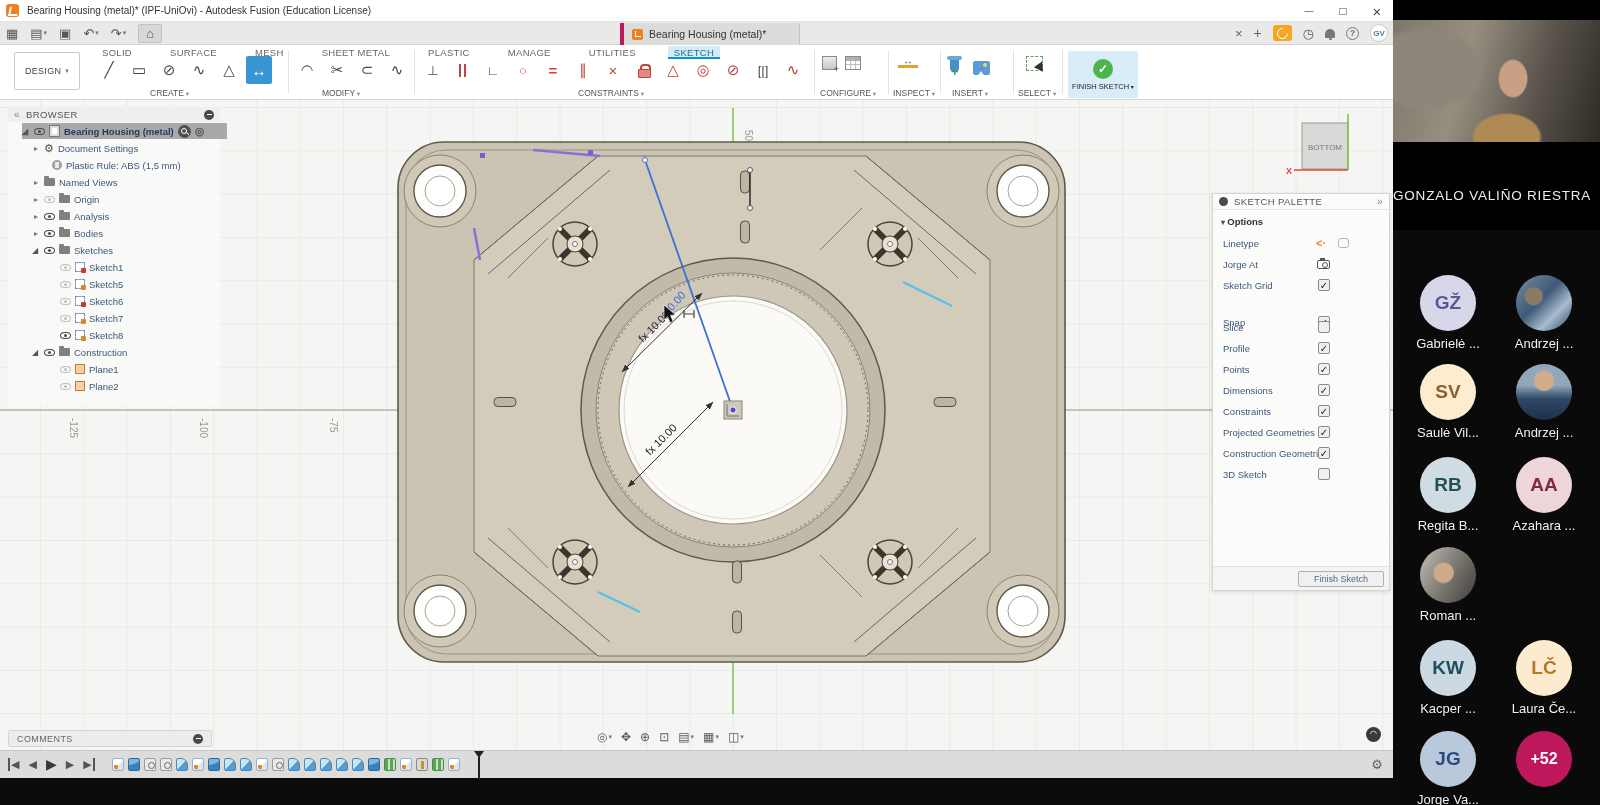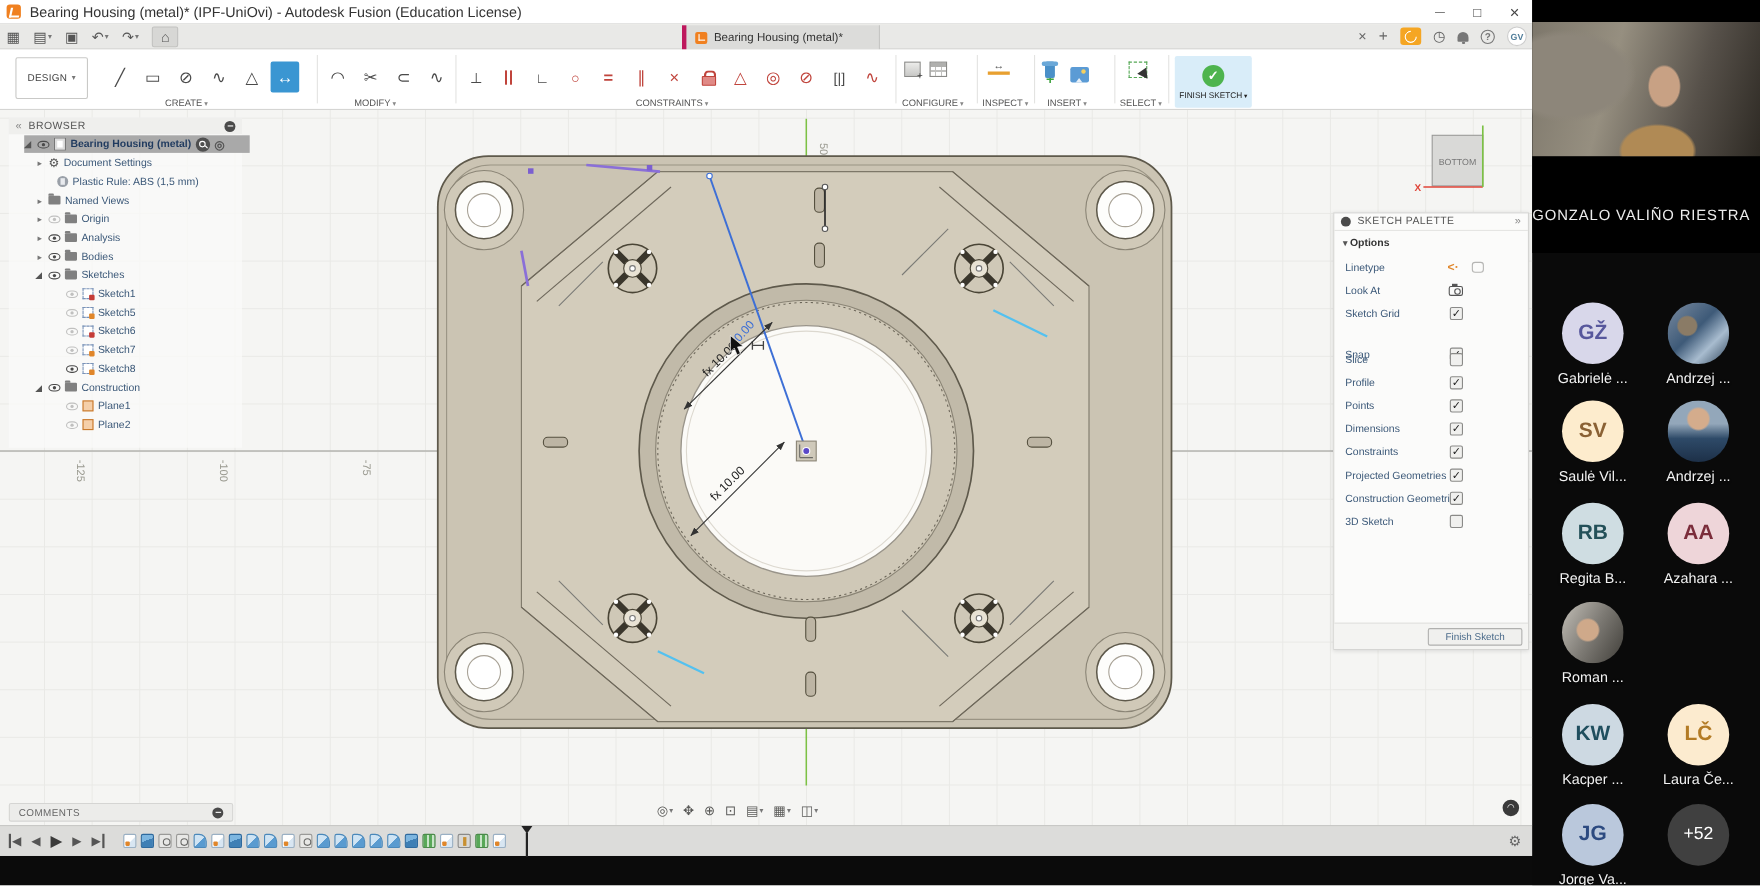--- a/index.html
+++ b/index.html
@@ -6,21 +6,21 @@
   html,body { width:1600px; height:805px; font-family:"Liberation Sans", sans-serif; }
   #app { position:relative; width:1600px; height:805px; background:#0b0b0b; overflow:hidden; }
 
   
   .fusion { position:absolute; left:0; top:0; width:1393px; height:778px; background:#f4f4f2; }
 
   
   .titlebar { position:absolute; left:0; top:0; width:1393px; height:22px; background:#ffffff; border-bottom:1px solid #e2e2e0; display:flex; align-items:center; }
   .fusion-badge { width:13px; height:13px; border-radius:3px; background:#f08020; margin:0 8px 0 6px; position:relative; }
   .fusion-badge::after { content:""; position:absolute; left:3px; top:3px; width:7px; height:7px; border-left:2px solid #fff; border-bottom:2px solid #fff; transform:skewX(-12deg); }
-  .title-text { font-size:13px; color:#333; }
+  .title-text { font-size:10px; color:#333; }
   .win-controls { position:absolute; right:6px; top:0; height:22px; display:flex; gap:14px; align-items:center; }
   .win-btn { width:20px; height:18px; display:flex; align-items:center; justify-content:center; color:#444; font-size:11px; }
   .win-min::before{content:"—"; font-size:9px;}
   .win-max::before{content:"□"; font-size:12px;}
   .win-close::before{content:"×"; font-size:15px;}
 
   
   .qat { position:absolute; left:0; top:22px; width:1393px; height:23px; background:#e9e9e7; border-bottom:1px solid #d2d2d0; }
   .qat-icons { position:absolute; left:6px; top:0; height:22px; display:flex; align-items:center; gap:12px; color:#555; font-size:13px; }
   .qat-ic { display:flex; align-items:center; gap:1px; }
@@ -177,21 +177,21 @@
   .pavatar { width:56px; height:56px; border-radius:50%; display:flex; align-items:center; justify-content:center; font-size:19px; font-weight:bold; }
   .pname { margin-top:5px; color:#f2f2f2; font-size:13px; white-space:nowrap; text-shadow:0 1px 2px rgba(0,0,0,.8); }
   .c-gz { background:#d8d7ea; color:#57579c; }
   .c-sv { background:#fdeccd; color:#8a6134; }
   .c-rb { background:#cfdde2; color:#235059; }
   .c-aa { background:#eed5d9; color:#7b2d3b; }
   .c-av { background:#f8e7c5; color:#9c6d24; }
   .c-kw { background:#cdd9e2; color:#1f4e5e; }
   .c-lc { background:#fcebcf; color:#b37b25; }
   .c-jg { background:#bac8dc; color:#2c4a80; }
-  .c-of { background:#404040; color:#ffffff; font-size:16px; font-weight:normal; }
+  .c-of { background:#be185d; color:#ffffff; font-size:16px; font-weight:bold; }
   .photo-trophy { background:radial-gradient(circle at 32% 38%, #8a7b66 0 16%, rgba(0,0,0,0) 19%), linear-gradient(135deg,#7a8ba0,#3e5a78 45%,#a8bccf 70%,#2c4258); }
   .photo-suit { background:radial-gradient(circle at 50% 30%, #d4ac8c 0 19%, rgba(0,0,0,0) 23%), linear-gradient(180deg,#93a7ba 0 38%,#2e4a68 62%,#1d3048); }
   .photo-selfie { background:radial-gradient(circle at 42% 46%, #cfa98a 0 21%, rgba(0,0,0,0) 25%), linear-gradient(120deg,#c4c0b8,#7d7a74 50%,#3f3d38); }
 </style>
 </head>
 <body>
 
 <div id="app">
 
   <div class="fusion">
@@ -224,20 +224,30 @@
         <span class="plus-glyph"></span>
         <span class="job"></span>
         <span class="clock-glyph"></span>
         <span class="bell"></span>
         <span class="help-circ">?</span>
         <span class="gv">GV</span>
       </span>
     </div>
 
     <div class="ribbon">
+      <div class="rtabs">
+        <span class="rtab">SOLID</span>
+        <span class="rtab">SURFACE</span>
+        <span class="rtab">MESH</span>
+        <span class="rtab">SHEET METAL</span>
+        <span class="rtab">PLASTIC</span>
+        <span class="rtab">MANAGE</span>
+        <span class="rtab">UTILITIES</span>
+        <span class="rtab active">SKETCH</span>
+      </div>
 
       <div class="design-box">DESIGN</div>
 
       <div class="rgroup-icons" style="left:96px">
         <span class="ric">╱</span>
         <span class="ric">▭</span>
         <span class="ric">⊘</span>
         <span class="ric">∿</span>
         <span class="ric">△</span>
         <span class="ric pressed">↔</span>
@@ -588,21 +598,21 @@
         <span class="sp-pop">»</span>
       </div>
       <div class="sp-section">Options</div>
 
       <div class="sp-row" style="top:40px">
         <span class="sp-label">Linetype</span>
         <span class="lt1"></span>
         <span class="lt2"></span>
       </div>
       <div class="sp-row" style="top:61px">
-        <span class="sp-label">Look At</span>
+        <span class="sp-label">Jorge At</span>
         <span class="cam"></span>
       </div>
       <div class="sp-row" style="top:82px">
         <span class="sp-label">Sketch Grid</span>
         <span class="sp-check">✓</span>
       </div>
       <div class="sp-row" style="top:119px">
         <span class="sp-label">Snap</span>
         <span class="sp-check">✓</span>
       </div>

